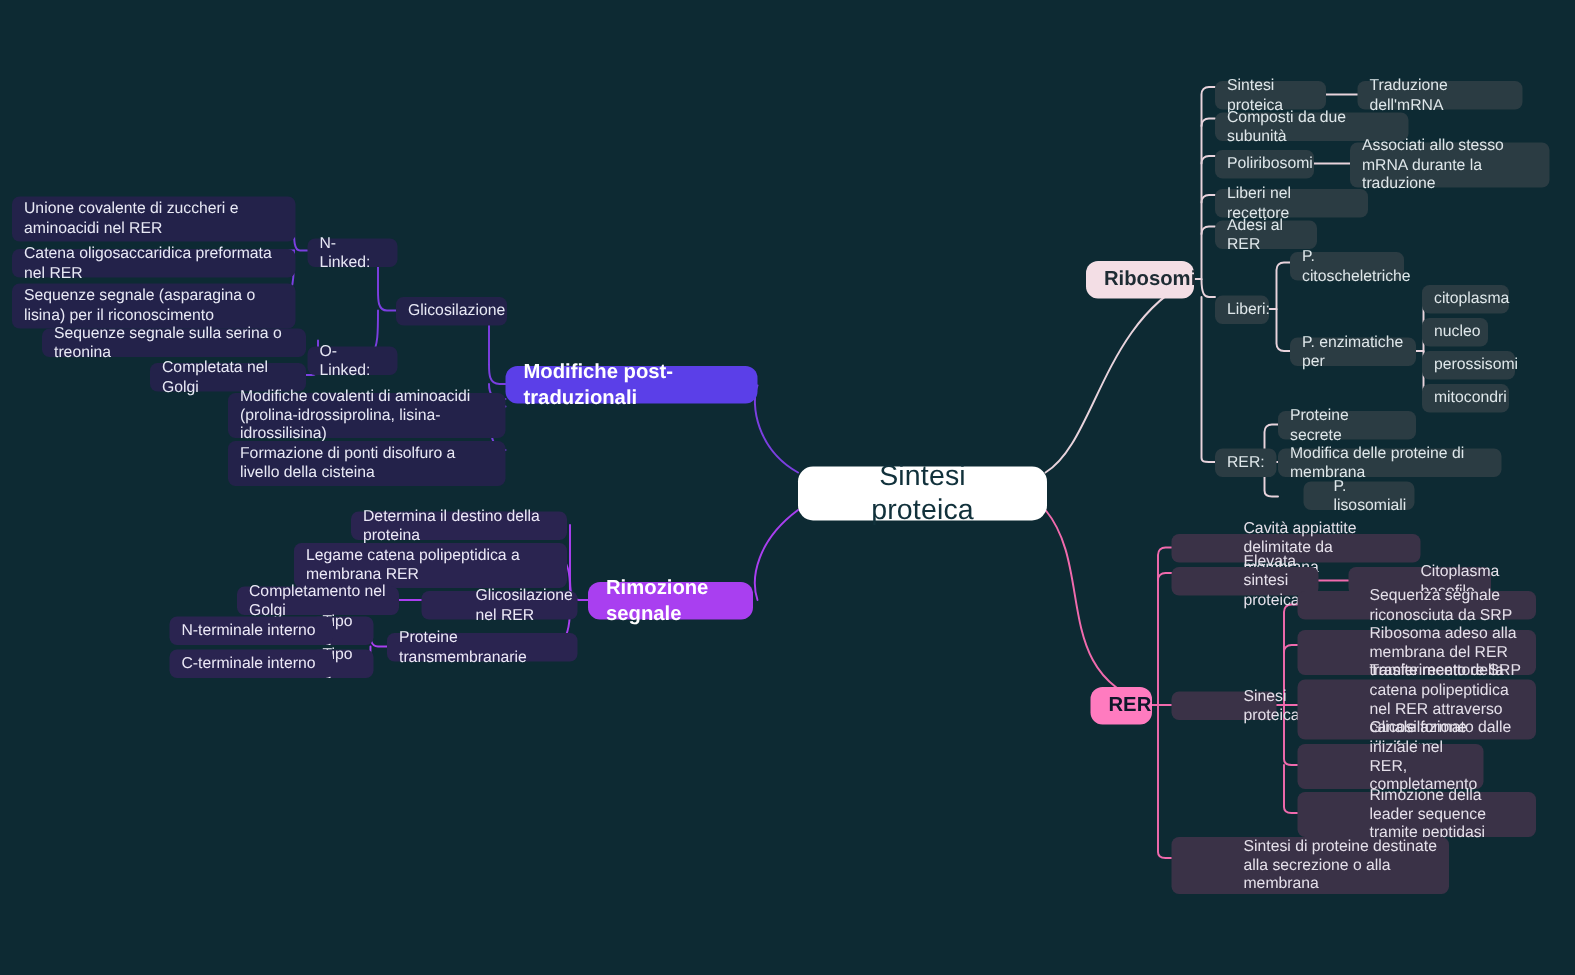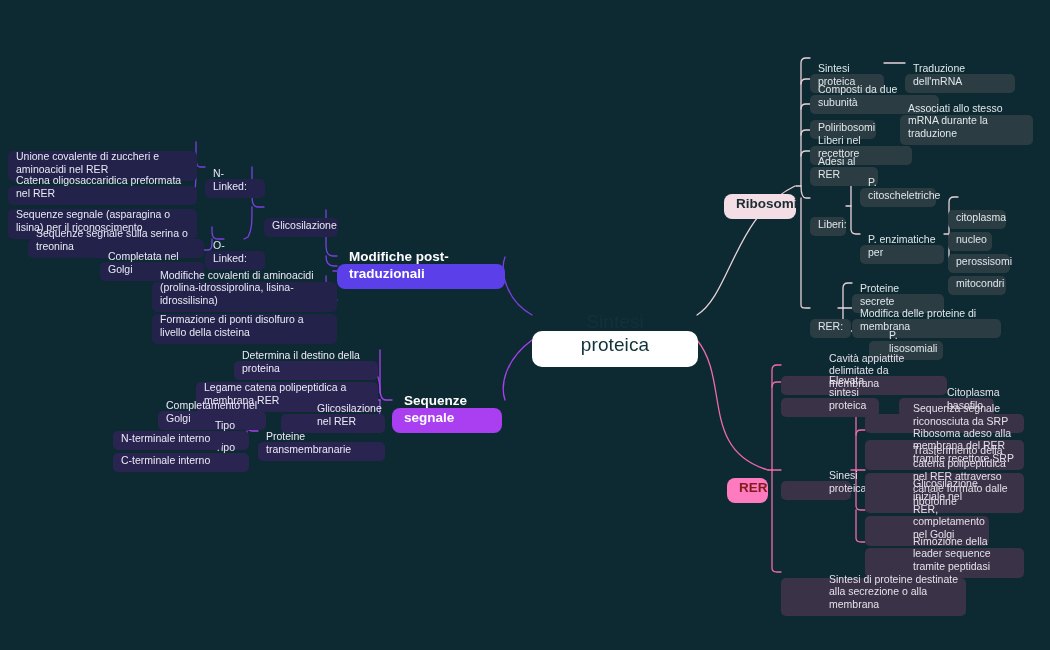--- a/index.html
+++ b/index.html
@@ -14,37 +14,36 @@
   #canvas{position:absolute;inset:0;width:1050px;height:650px;}
   svg#links{position:absolute;left:0;top:0;width:1050px;height:650px;pointer-events:none;}
 
   .node{
     position:absolute;
     box-sizing:border-box;
     border-radius:7px;
     line-height:1.22;
     white-space:normal;
     display:flex;
-    align-items:flex-end;
-    margin-top:20px;
+    align-items:center;
   }
   .node span{display:block;width:100%;}
 
   
   .n-root{
     background:#ffffff;color:#11313b;
     font-size:19px;border-radius:10px;
     padding:11px 18px;letter-spacing:.1px;
   }
 
   
   .n-b1{background:#5b3fe8;color:#ffffff;font-size:13.5px;font-weight:bold;padding:7px 12px;border-radius:8px;}
   .n-b2{background:#a93ff0;color:#ffffff;font-size:13.5px;font-weight:bold;padding:7px 12px;border-radius:8px;}
   .n-b3{background:#f3dee5;color:#1d2b33;font-size:13.5px;font-weight:bold;padding:7px 12px;border-radius:8px;}
-  .n-b4{background:#ff7bbf;color:#7f1d1d;font-size:13.5px;font-weight:bold;padding:7px 12px;border-radius:8px;}
+  .n-b4{background:#ff7bbf;color:#0f172a;font-size:13.5px;font-weight:bold;padding:7px 12px;border-radius:8px;}
 
   
   .leaf{font-size:10.5px;padding:5px 8px;border-radius:5px;}
   .q-tl{background:#23224a;color:#e8e9f5;}
   .q-bl{background:#2a2450;color:#ece9f7;}
   .q-tr{background:#2b3c43;color:#dfe7ea;}
   .q-br{background:#3a3247;color:#e5e0ea;padding-left:48px;}
 </style>
 </head>
 <body>
@@ -169,21 +168,21 @@
 
   <div class="node leaf q-tl" style="left:152px;top:262px;width:185px;height:30px;">
     <span>Modifiche covalenti di aminoacidi (prolina-idrossiprolina, lisina-idrossilisina)</span>
   </div>
 
   <div class="node leaf q-tl" style="left:152px;top:294px;width:185px;height:30px;">
     <span>Formazione di ponti disolfuro a livello della cisteina</span>
   </div>
 
   <div class="node n-b2" style="left:392px;top:388px;width:110px;height:25px;">
-    <span>Sequenze segnale</span>
+    <span>Rimozione segnale</span>
   </div>
 
   <div class="node leaf q-bl" style="left:234px;top:341px;width:144px;height:19px;">
     <span>Determina il destino della proteina</span>
   </div>
 
   <div class="node leaf q-bl" style="left:196px;top:362px;width:182px;height:30px;">
     <span>Legame catena polipeptidica a membrana RER</span>
   </div>
 

